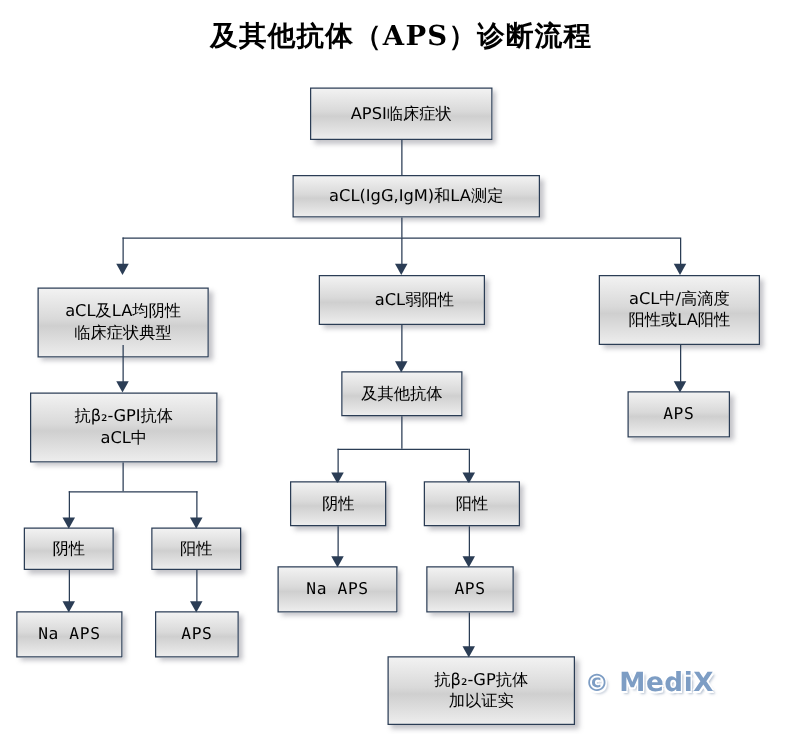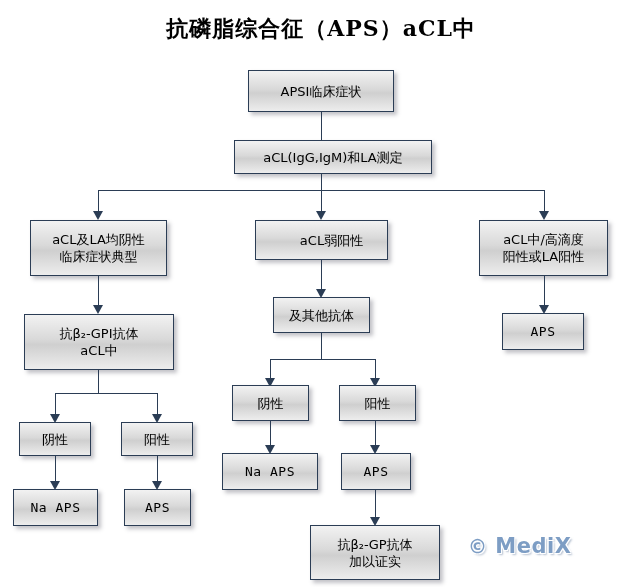--- a/index.html
+++ b/index.html
@@ -98,41 +98,41 @@
        2px  2px 2px rgba(120,140,170,0.55);
     white-space: nowrap;
   }
   .watermark .copy { font-size: 19px; }
 </style>
 </head>
 <body>
 
 <div id="canvas">
 
-  <div class="title">抗磷脂综合征（APS）aCL中</div>
+  <div class="title">及其他抗体（APS）诊断流程</div>
 
   <div class="box" style="left:248px; top:70px; width:146px; height:42px;text-align:center;">APSI临床症状</div>
 
   <div class="vline" style="left:321px; top:112px; height:28px;"></div>
 
   <div class="box" style="left:222px; top:140px; width:198px; height:34px;margin-left:12px;">aCL(IgG,IgM)和LA测定</div>
 
   <div class="vline" style="left:321px; top:174px; height:16px;"></div>
   <div class="hline" style="left:98px; top:190px; width:446px;"></div>
 
   <div class="vline" style="left:98px; top:190px; height:22px;"></div>
   <div class="arrow" style="left:93px; top:211px;"></div>
 
   <div class="vline" style="left:321px; top:190px; height:22px;"></div>
   <div class="arrow" style="left:316px; top:211px;"></div>
 
   <div class="vline" style="left:544px; top:190px; height:22px;"></div>
   <div class="arrow" style="left:539px; top:211px;"></div>
 
-  <div class="box" style="left:30px; top:220px; width:137px; height:56px;">aCL及LA均阴性
+  <div class="box" style="left:30px; top:230px; width:137px; height:56px;">aCL及LA均阴性
 临床症状典型</div>
 
   <div class="vline" style="left:98px; top:276px; height:30px;"></div>
   <div class="arrow" style="left:93px; top:305px;"></div>
 
   <div class="box" style="left:24px; top:314px; width:150px; height:56px;">抗β₂-GPⅠ抗体
 aCL中</div>
 
   <div class="vline" style="left:98px; top:370px; height:23px;"></div>
   <div class="hline" style="left:55px; top:393px; width:103px;"></div>
@@ -179,21 +179,21 @@
 
   <div class="vline" style="left:375px; top:421px; height:25px;"></div>
   <div class="arrow" style="left:370px; top:445px;"></div>
 
   <div class="box mono" style="left:222px; top:453px; width:96px; height:37px;">Na APS</div>
   <div class="box mono" style="left:341px; top:453px; width:70px; height:37px;">APS</div>
 
   <div class="vline" style="left:375px; top:490px; height:28px;"></div>
   <div class="arrow" style="left:370px; top:517px;"></div>
 
-  <div class="box" style="left:310px; top:525px; width:130px; height:55px;">抗β₂-GP抗体
+  <div class="box" style="left:310px; top:525px; width:150px; height:55px;">抗β₂-GP抗体
 加以证实</div>
 
   <div class="box" style="left:479px; top:220px; width:129px; height:56px;">aCL中/高滴度
 阳性或LA阳性</div>
 
   <div class="vline" style="left:544px; top:276px; height:30px;"></div>
   <div class="arrow" style="left:539px; top:305px;"></div>
 
   <div class="box mono" style="left:502px; top:313px; width:82px; height:37px;">APS</div>
 

